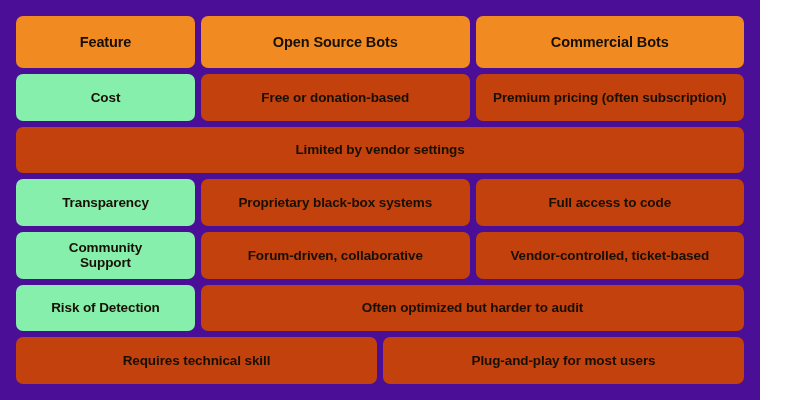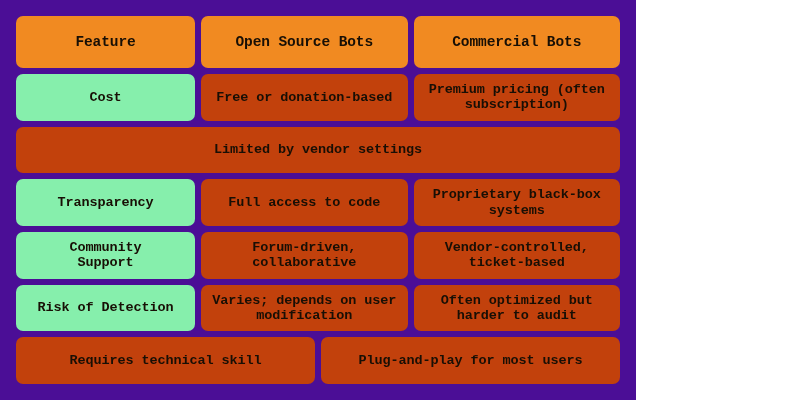--- a/index.html
+++ b/index.html
@@ -10,28 +10,27 @@
   body {
     width: 800px;
     height: 400px;
     overflow: hidden;
     font-family: "Liberation Sans", sans-serif;
   }
 
   #table-root {
     position: relative;
     box-sizing: border-box;
-    width: 636px;
+    width: 760px;
     height: 400px;
     background: #4B0E96;
     padding: 16px 16px 16px 16px;
     display: flex;
     flex-direction: column;
     gap: 6px;
-    font-family: Liberation Mono, monospace;
   }
 
   .table-row {
     display: flex;
     flex-direction: row;
     gap: 6px;
     width: 100%;
   }
 
   .header-row {
@@ -122,24 +121,24 @@
     <div class="cell cell-value col-data">
       <span class="cell-text">Limited by vendor settings</span>
     </div>
   </div>
 
   <div class="table-row data-row">
     <div class="cell cell-feature col-feature">
       <span class="cell-text">Transparency</span>
     </div>
     <div class="cell cell-value col-data">
-      <span class="cell-text">Full access to code</span>
+      <span class="cell-text">Proprietary black-box systems</span>
     </div>
     <div class="cell cell-value col-data">
-      <span class="cell-text">Proprietary black-box systems</span>
+      <span class="cell-text">Full access to code</span>
     </div>
   </div>
 
   <div class="table-row data-row">
     <div class="cell cell-feature col-feature">
       <span class="cell-text">Community
 Support</span>
     </div>
     <div class="cell cell-value col-data">
       <span class="cell-text">Forum-driven, collaborative</span>
@@ -147,23 +146,20 @@
     <div class="cell cell-value col-data">
       <span class="cell-text">Vendor-controlled, ticket-based</span>
     </div>
   </div>
 
   <div class="table-row data-row">
     <div class="cell cell-feature col-feature">
       <span class="cell-text">Risk of Detection</span>
     </div>
     <div class="cell cell-value col-data">
-      <span class="cell-text">Varies; depends on user modification</span>
-    </div>
-    <div class="cell cell-value col-data">
       <span class="cell-text">Often optimized but harder to audit</span>
     </div>
   </div>
 
   <div class="table-row data-row">
     <div class="cell cell-value col-data">
       <span class="cell-text">Requires technical skill</span>
     </div>
     <div class="cell cell-value col-data">
       <span class="cell-text">Plug-and-play for most users</span>

